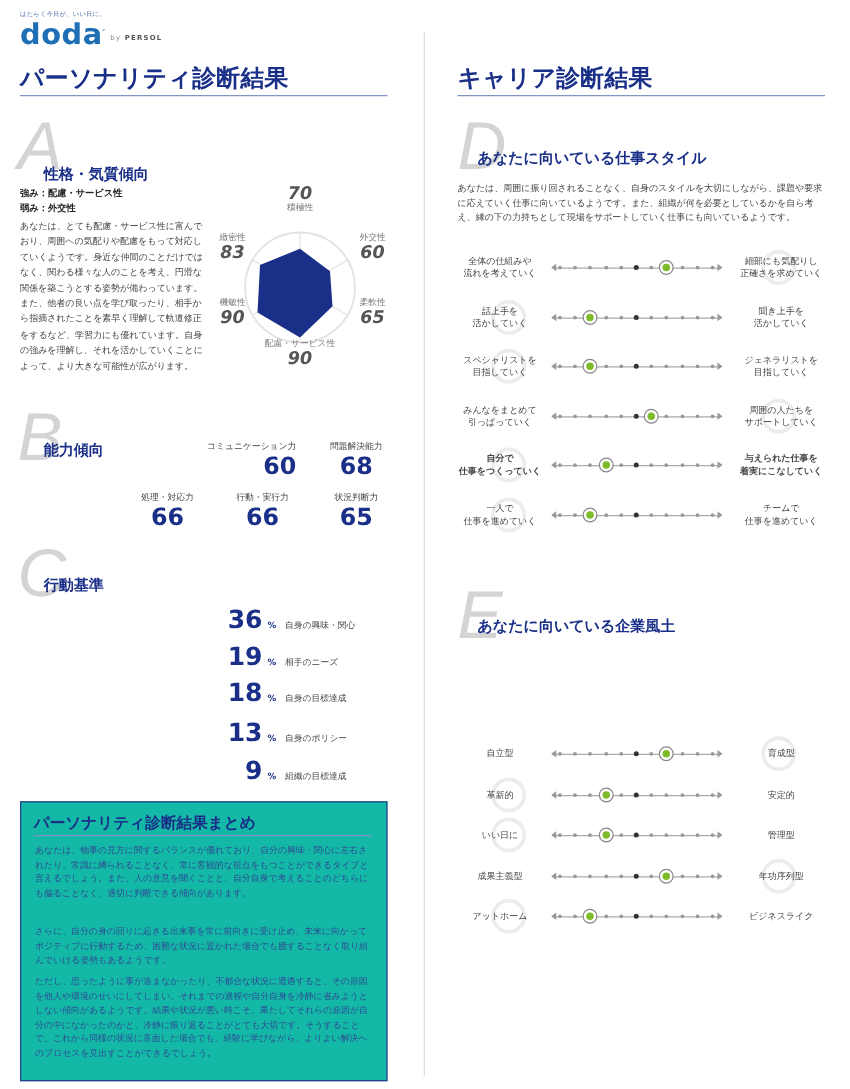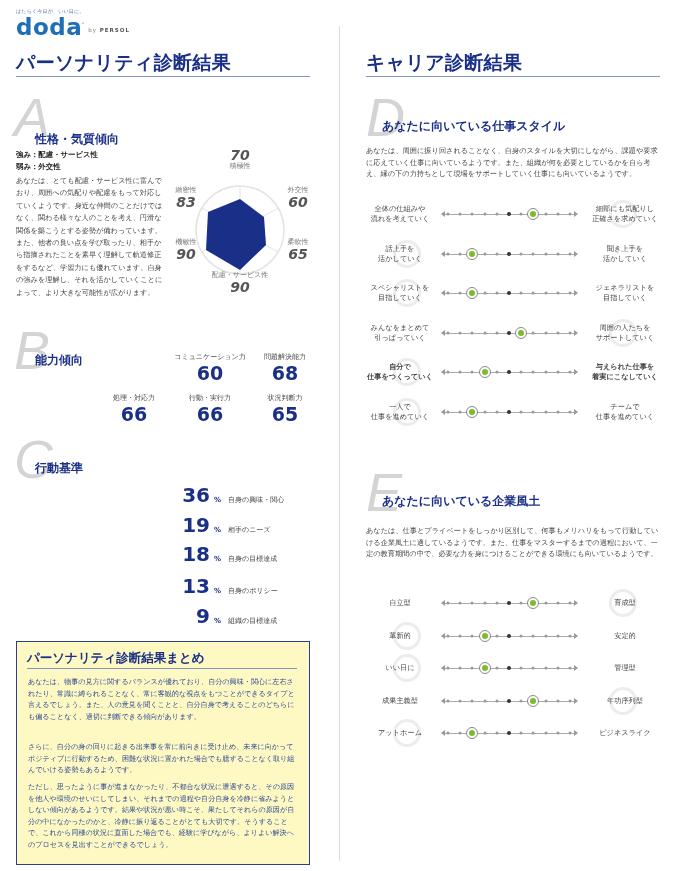--- a/index.html
+++ b/index.html
@@ -43,21 +43,21 @@
   .ability .lbl { font-size: 7px; color: #444; }
   .ability .val { font-size: 19px; font-weight: bold; color: #1a2f88; line-height: 20px; margin-top: 1px; }
 
   
   .crit-row { position: absolute; display: flex; align-items: baseline; }
   .crit-row .num { font-size: 20px; font-weight: bold; color: #1a2f88; width: 30px; text-align: right; }
   .crit-row .pct { font-size: 7px; font-weight: bold; color: #1a2f88; margin-left: 4px; }
   .crit-row .lbl { font-size: 7px; color: #444; margin-left: 7px; }
 
   
-  .summary { position: absolute; left: 16px; top: 641px; width: 294px; height: 224px; border: 1.5px solid #2a3f8f; background: #fef9c3; }
+  .summary { position: absolute; left: 16px; top: 641px; width: 294px; height: 224px; border: 1.5px solid #2a3f8f; background: #14b8a6; font-family: Liberation Mono, monospace; }
   .summary-title { position: absolute; left: 10px; top: 8px; font-weight: bold; font-size: 12.5px; color: #1a2f88; }
   .summary-rule { position: absolute; left: 10px; top: 26px; width: 270px; height: 1px; background: #7f95c4; }
   .summary-para { position: absolute; left: 11px; font-size: 7.1px; line-height: 11.6px; color: #2e4a94; width: 272px; }
 
   
   .scale-row { position: absolute; height: 30px; }
   .scale-left, .scale-right { position: absolute; width: 90px; text-align: center; font-size: 7.2px; line-height: 10px; color: #444; top: 50%; transform: translateY(-50%); }
   .ghost-circle { position: absolute; width: 28px; height: 28px; border-radius: 50%; border: 3px solid #ececec; top: 50%; transform: translateY(-50%); }
   .scale-track { position: absolute; top: 50%; height: 1px; background: #aaa; }
   .scale-arrow { position: absolute; top: 50%; width: 0; height: 0; transform: translateY(-50%); }
@@ -127,21 +127,21 @@
     <div class="val">90</div>
   </div>
   <div class="radar-label" style="left:166px; top:186px; width:40px;">
     <div>緻密性</div>
     <div class="val">83</div>
   </div>
 
   <div class="sec-letter" style="left:14px; top:323px;">B</div>
   <div class="sec-title" style="left:35px; top:352px;">能力傾向</div>
 
-  <div class="ability" style="left:165px; top:352px;">
+  <div class="ability" style="left:147px; top:352px;text-align:right;">
     <div class="lbl">コミュニケーション力</div>
     <div class="val">60</div>
   </div>
   <div class="ability" style="left:240px; top:352px;">
     <div class="lbl">問題解決能力</div>
     <div class="val">68</div>
   </div>
   <div class="ability" style="left:89px; top:393px;">
     <div class="lbl">処理・対応力</div>
     <div class="val">66</div>
@@ -327,21 +327,20 @@
         <div class="tick" style="left: 202.8px;"></div>
         <div class="tick" style="left: 215px;"></div>
         <div class="marker" style="left: 117.4px;"></div>
         <div class="scale-right" style="left: 225px; white-space: pre-line;">チームで
 仕事を進めていく</div>
       </div>
     </div>
 
   <div class="sec-letter" style="left:366px; top:465px;">E</div>
   <div class="sec-title" style="left:382px; top:493px;">あなたに向いている企業風土</div>
-  <div class="body-text" style="left:366px; top:525px; width:296px; line-height:11.7px;">あなたは、仕事とプライベートをしっかり区別して、何事もメリハリをもって行動していける企業風土に適しているようです。また、仕事をマスターするまでの過程において、一定の教育期間の中で、必要な力を身につけることができる環境にも向いているようです。</div>
 
   <div id="scales-e">
       <div class="scale-row" style="left: 355px; top: 588px; width: 310px;">
         <div class="ghost-circle" style="left: 254px;"></div>
         <div class="scale-left" style="left: 0px; white-space: pre-line;">自立型</div>
         <div class="scale-track" style="left: 87px; width: 135px;"></div>
         <div class="scale-arrow" style="left: 86px; border-top: 3px solid transparent; border-bottom: 3px solid transparent; border-right: 4px solid rgb(153, 153, 153);"></div>
         <div class="scale-arrow" style="left: 219px; border-top: 3px solid transparent; border-bottom: 3px solid transparent; border-left: 4px solid rgb(153, 153, 153);"></div>
         <div class="tick" style="left: 93px;"></div>
         <div class="tick" style="left: 105.2px;"></div>

